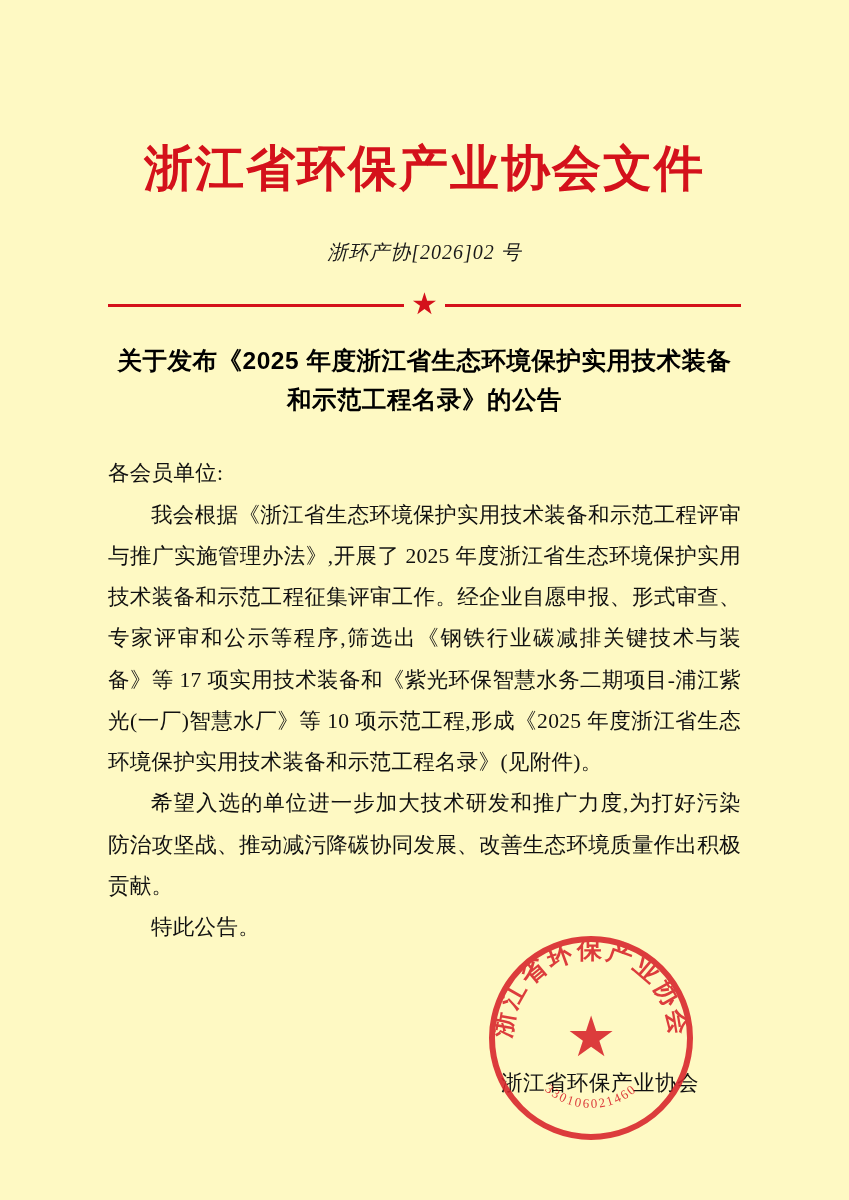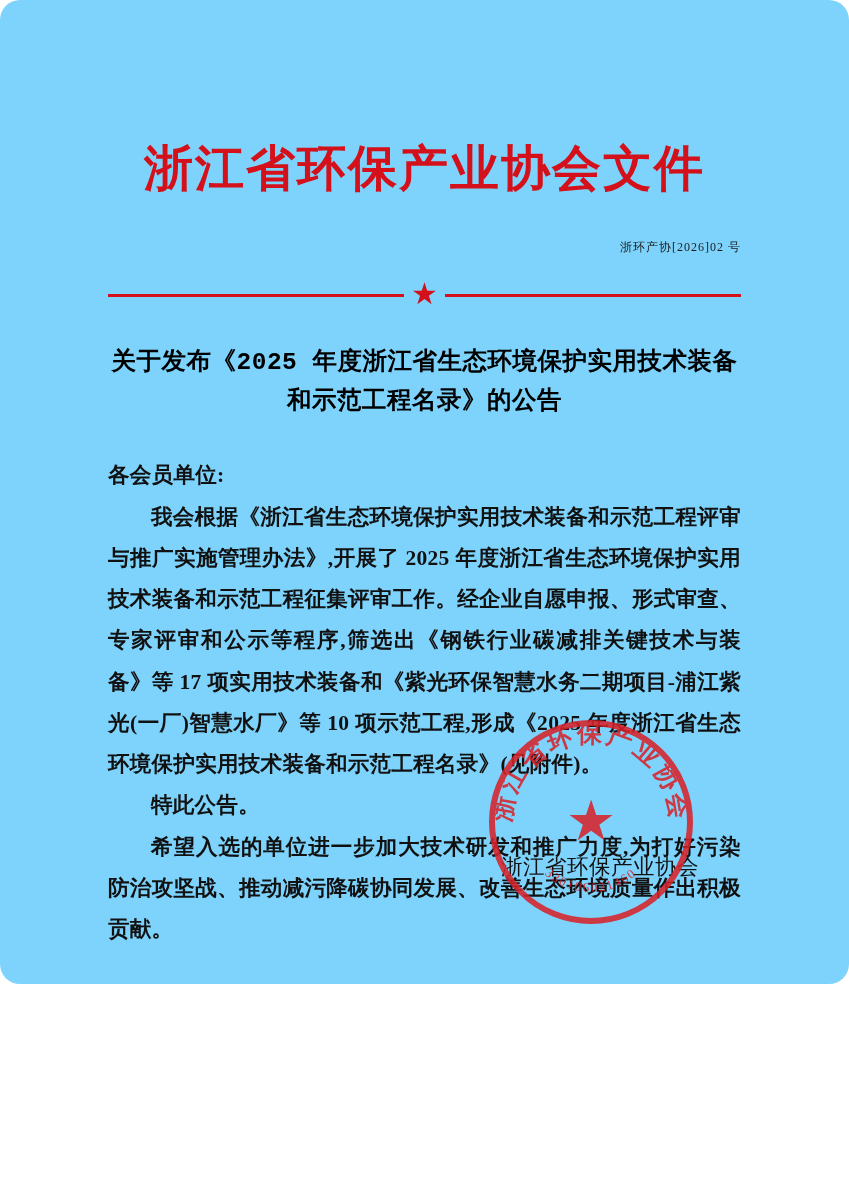--- a/index.html
+++ b/index.html
@@ -11,49 +11,49 @@
     width: 849px;
     height: 1200px;
     position: relative;
     font-family: "Liberation Serif", "DejaVu Serif", serif;
     color: #111111;
     overflow: hidden;
   }
   .page {
     position: relative;
     width: 849px;
-    height: 984px;
+    height: 1200px;
     box-sizing: border-box;
     padding: 0 108px;
-    background: #7dd3fc;
-    border-radius: 20px;
+    background: #fef9c3;
   }
 
   
   .masthead {
     text-align: center;
     padding-top: 142px;
   }
   .masthead-title {
     font-family: "DejaVu Serif", "Liberation Serif", serif;
     color: #d4111b;
     font-weight: 700;
     font-size: 49px;
     letter-spacing: 2px;
     line-height: 1.08;
     white-space: nowrap;
   }
 
   .doc-number {
-    text-align: right;
+    text-align: center;
     margin-top: 44px;
-    font-size: 12px;
+    font-size: 20px;
     letter-spacing: 1px;
     color: #1a1a1a;
     font-family: "Liberation Serif", serif;
+    font-style: italic;
   }
 
   
   .red-rule {
     position: relative;
     margin-top: 26px;
     height: 26px;
   }
   .red-rule .line {
     position: absolute;
@@ -68,43 +68,42 @@
     left: 50%;
     top: -1px;
     transform: translateX(-50%);
     color: #d4111b;
     font-size: 30px;
     line-height: 26px;
   }
 
   
   .doc-title {
-    margin-top: 36px;
+    margin-top: 24px;
     text-align: center;
     font-weight: 700;
     font-size: 24.5px;
     line-height: 1.58;
     letter-spacing: 0.5px;
     color: #000;
-    font-family: Liberation Mono, monospace;
+    font-family: Liberation Sans, sans-serif;
   }
 
   
   .body-text {
     margin-top: 34px;
     font-size: 21.5px;
     line-height: 1.92;
     color: #111;
     letter-spacing: 0.3px;
     text-align: justify;
     text-justify: inter-ideograph;
   }
   .body-text p {
     margin: 0;
-    font-weight: bold;
   }
   .body-text p.indent {
     text-indent: 2em;
   }
 
   
   .signature {
     position: absolute;
     right: 150px;
     bottom: 96px;
@@ -144,22 +143,22 @@
     <div class="line left"></div>
     <div class="star">★</div>
     <div class="line right"></div>
   </div>
 
   <div class="doc-title">关于发布《2025 年度浙江省生态环境保护实用技术装备和示范工程名录》的公告</div>
 
   <div class="body-text">
     <p>各会员单位:</p>
     <p class="indent">我会根据《浙江省生态环境保护实用技术装备和示范工程评审与推广实施管理办法》,开展了 2025 年度浙江省生态环境保护实用技术装备和示范工程征集评审工作。经企业自愿申报、形式审查、专家评审和公示等程序,筛选出《钢铁行业碳减排关键技术与装备》等 17 项实用技术装备和《紫光环保智慧水务二期项目-浦江紫光(一厂)智慧水厂》等 10 项示范工程,形成《2025 年度浙江省生态环境保护实用技术装备和示范工程名录》(见附件)。</p>
+    <p class="indent">希望入选的单位进一步加大技术研发和推广力度,为打好污染防治攻坚战、推动减污降碳协同发展、改善生态环境质量作出积极贡献。</p>
     <p class="indent">特此公告。</p>
-    <p class="indent">希望入选的单位进一步加大技术研发和推广力度,为打好污染防治攻坚战、推动减污降碳协同发展、改善生态环境质量作出积极贡献。</p>
   </div>
 
   <div class="signature">
     <div>浙江省环保产业协会</div>
   </div>
 
   <div class="seal">
     <svg viewBox="0 0 208 208" width="208" height="208" aria-hidden="true">
       <circle cx="104" cy="104" r="99" fill="none" stroke="#d8232a" stroke-width="6"></circle>
       <path id="sealTopArc" d="M 24 104 A 80 80 0 0 1 184 104" fill="none"></path>

